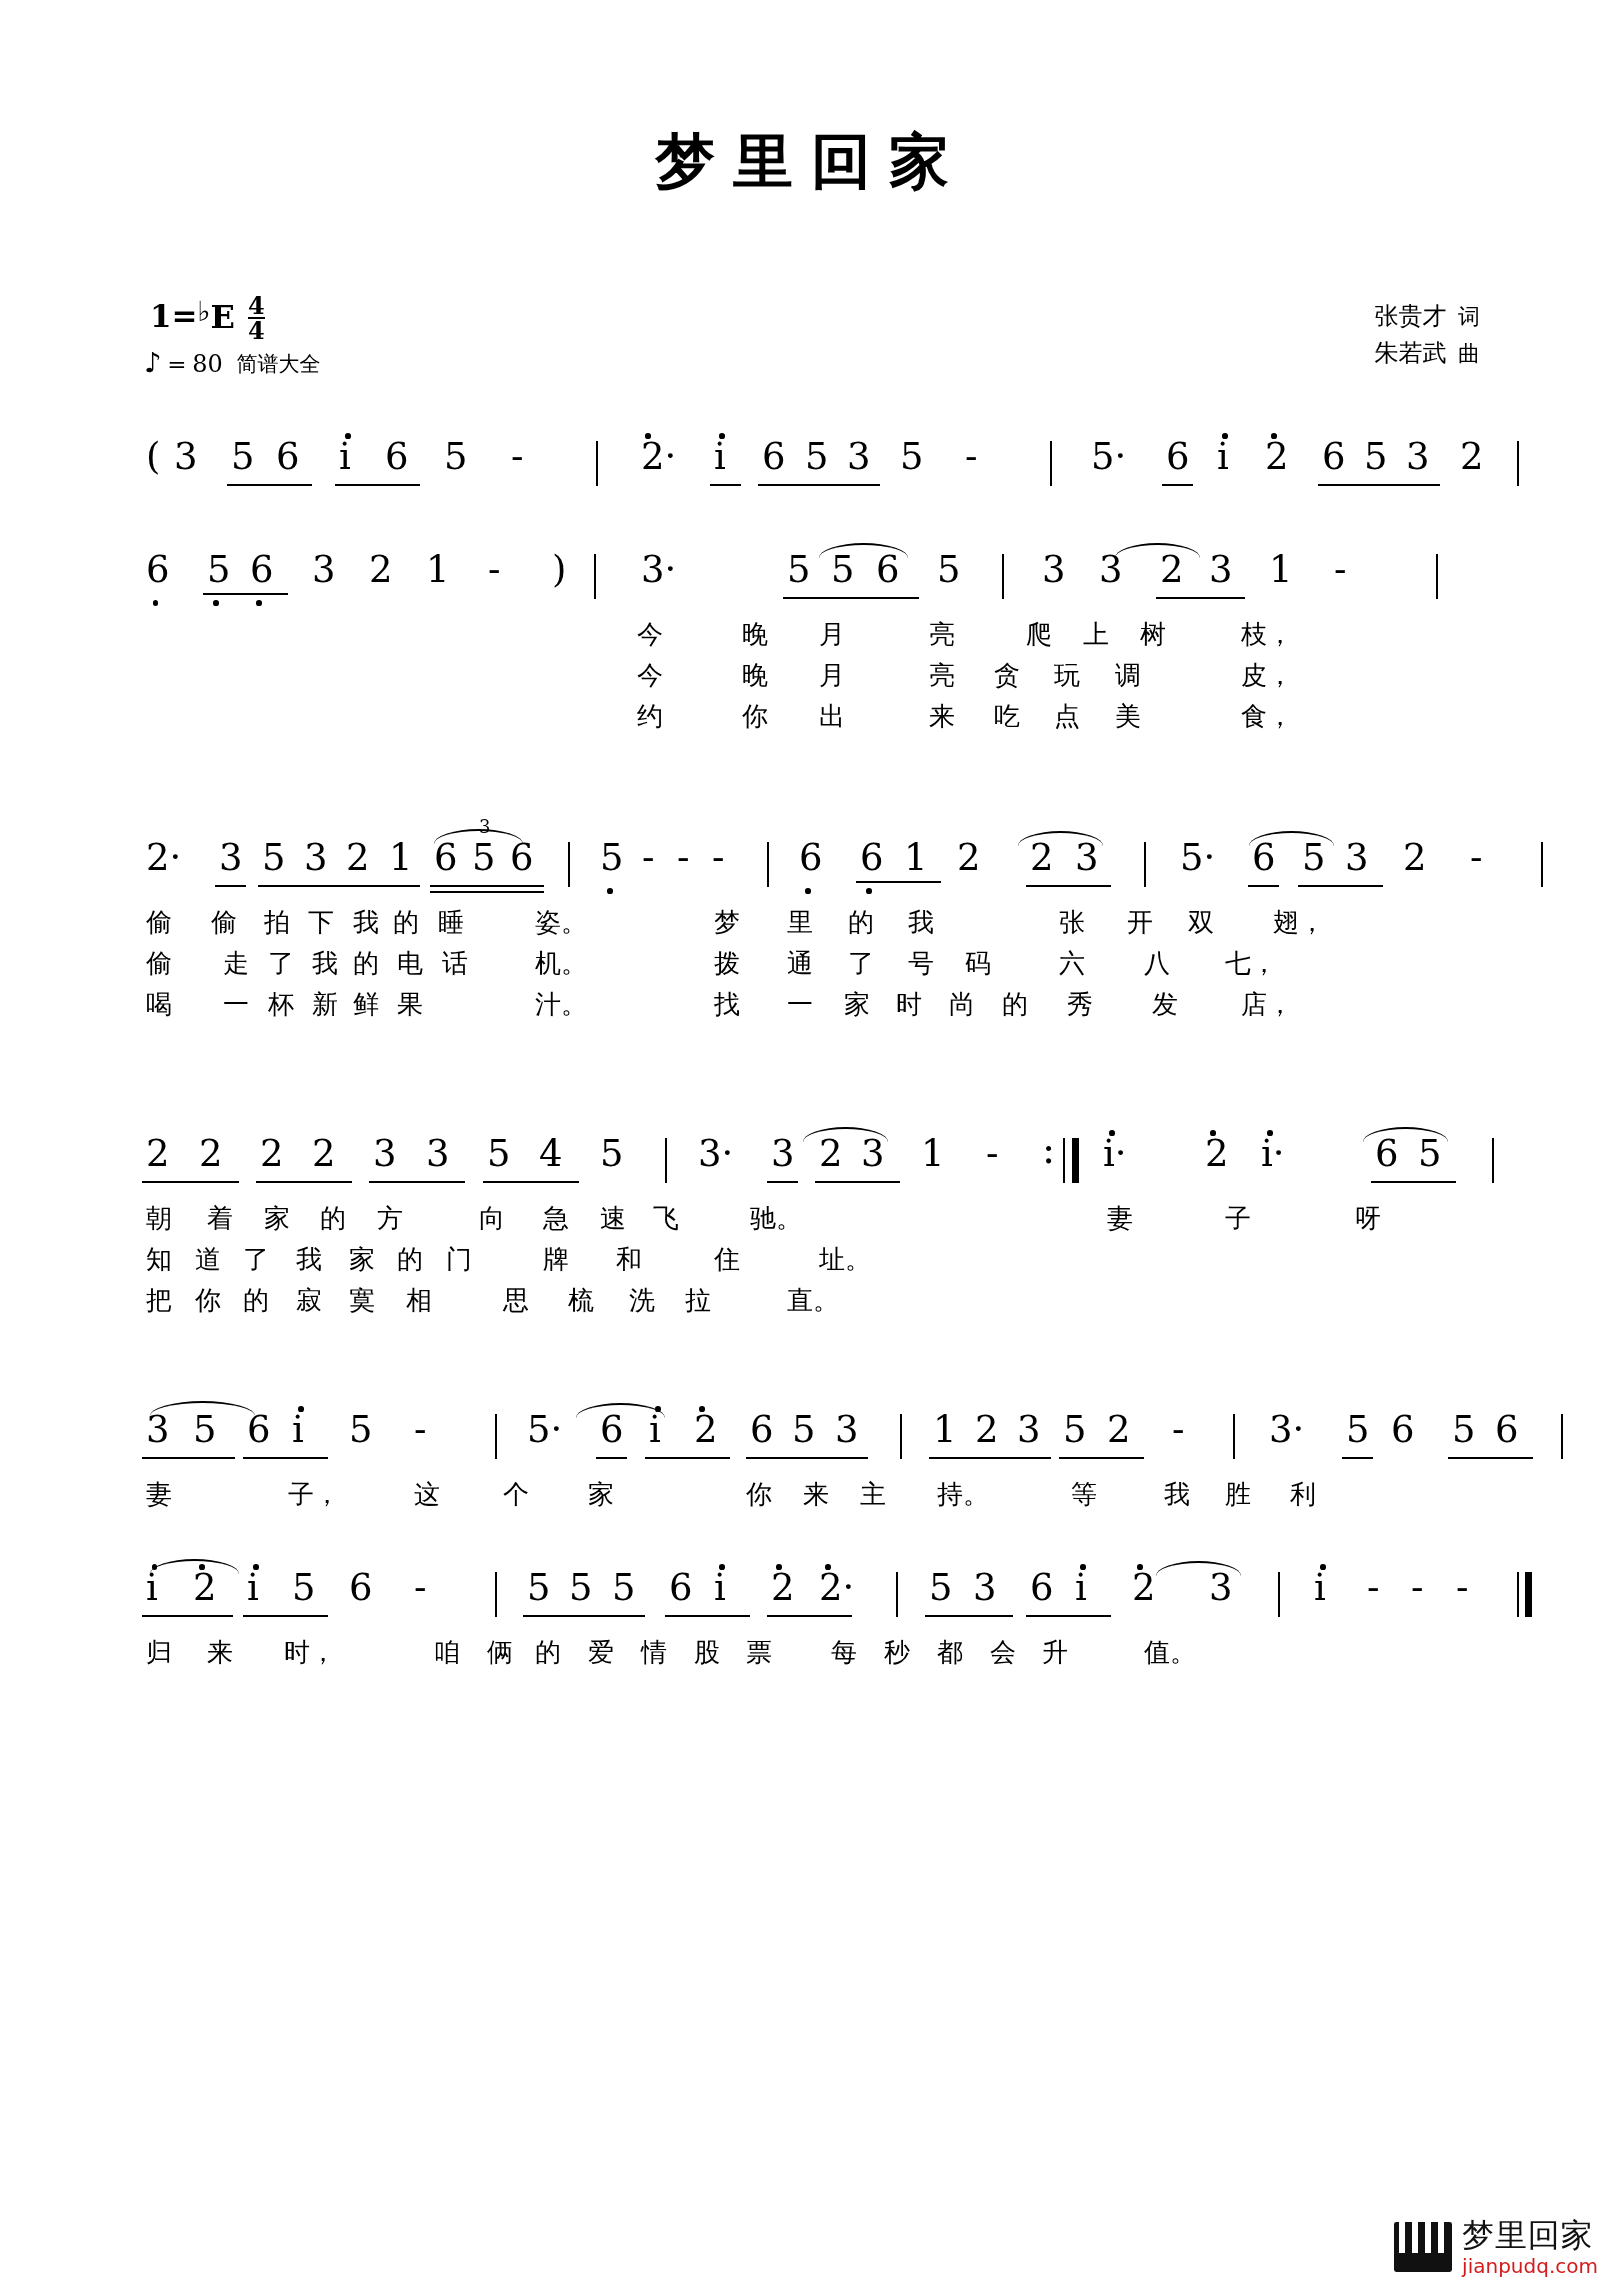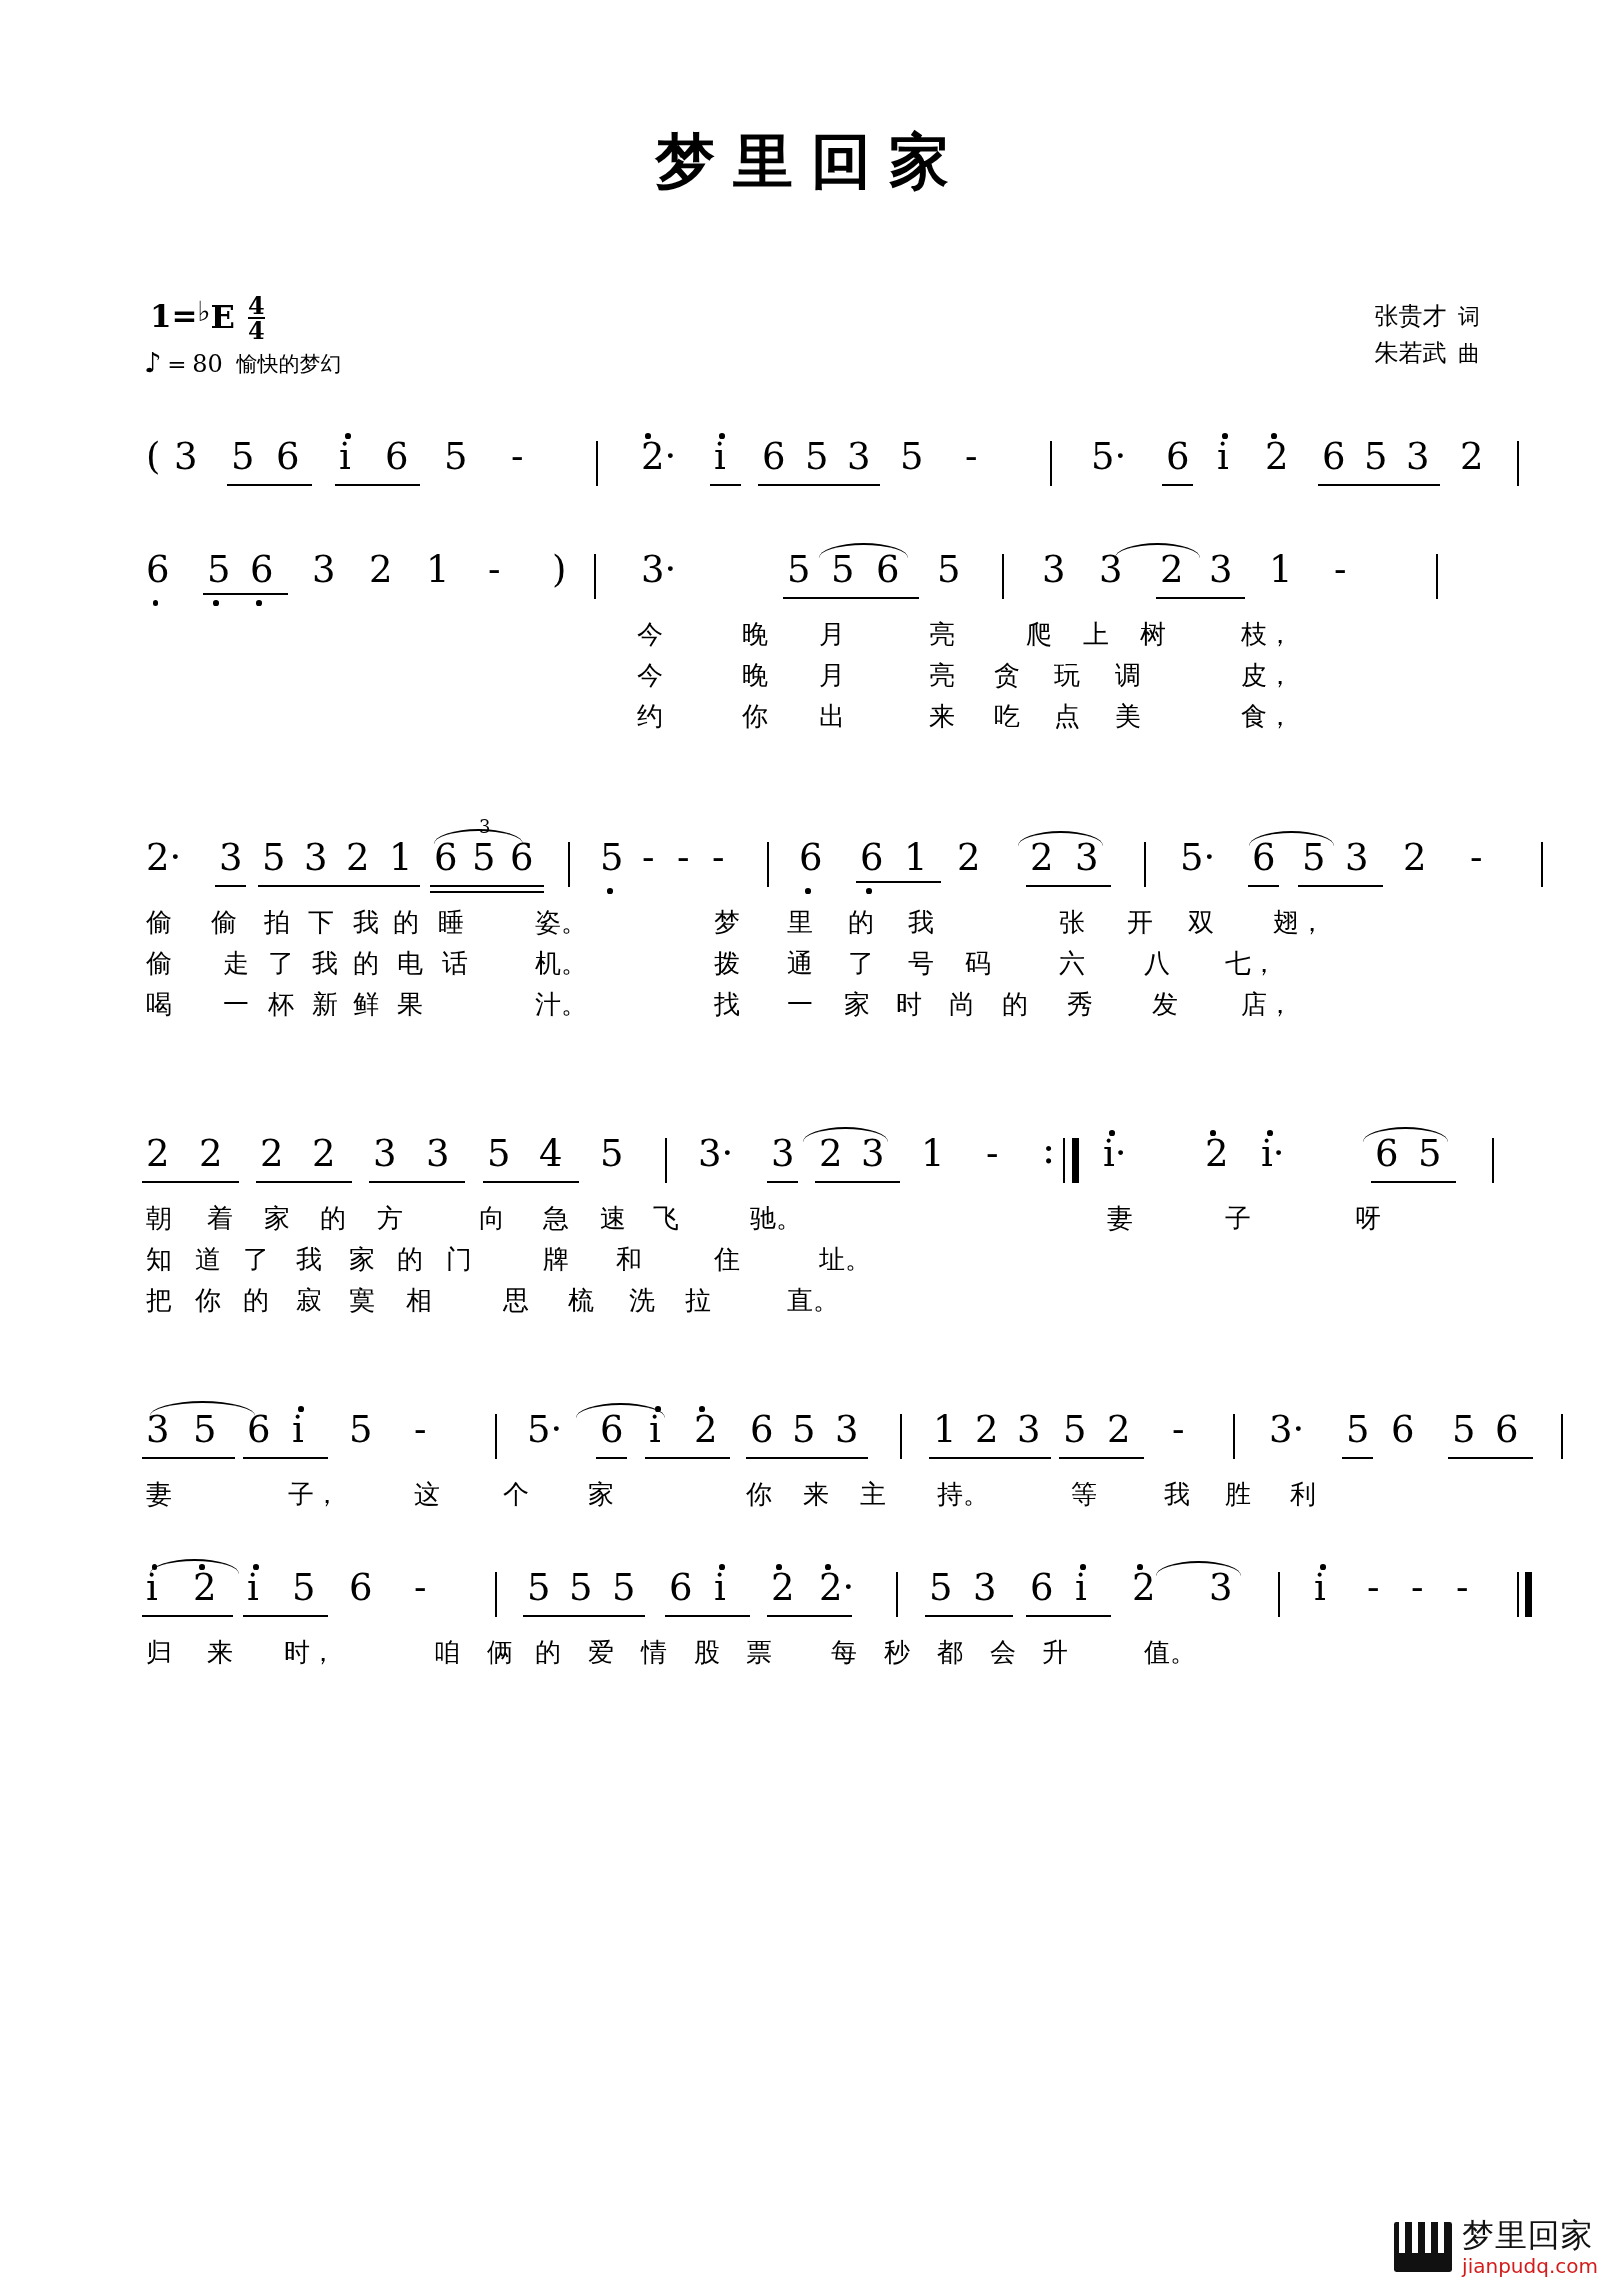--- a/index.html
+++ b/index.html
@@ -213,21 +213,21 @@
     <span class="timesig">
       <span class="num">4</span>
       <span class="den">4</span>
     </span>
   </div>
 
   <div class="tempo">
     <span class="noteglyph">♪</span>
     <span>=</span>
     <span class="tempo-val">80</span>
-    <span class="tempo-mood">愉快的梦幻</span>
+    <span class="tempo-mood">简谱大全</span>
   </div>
 
   <div class="credits">
     <div>
       <span>张贵才</span><span class="role">词</span>
     </div>
     <div>
       <span>朱若武</span><span class="role">曲</span>
     </div>
   </div>

